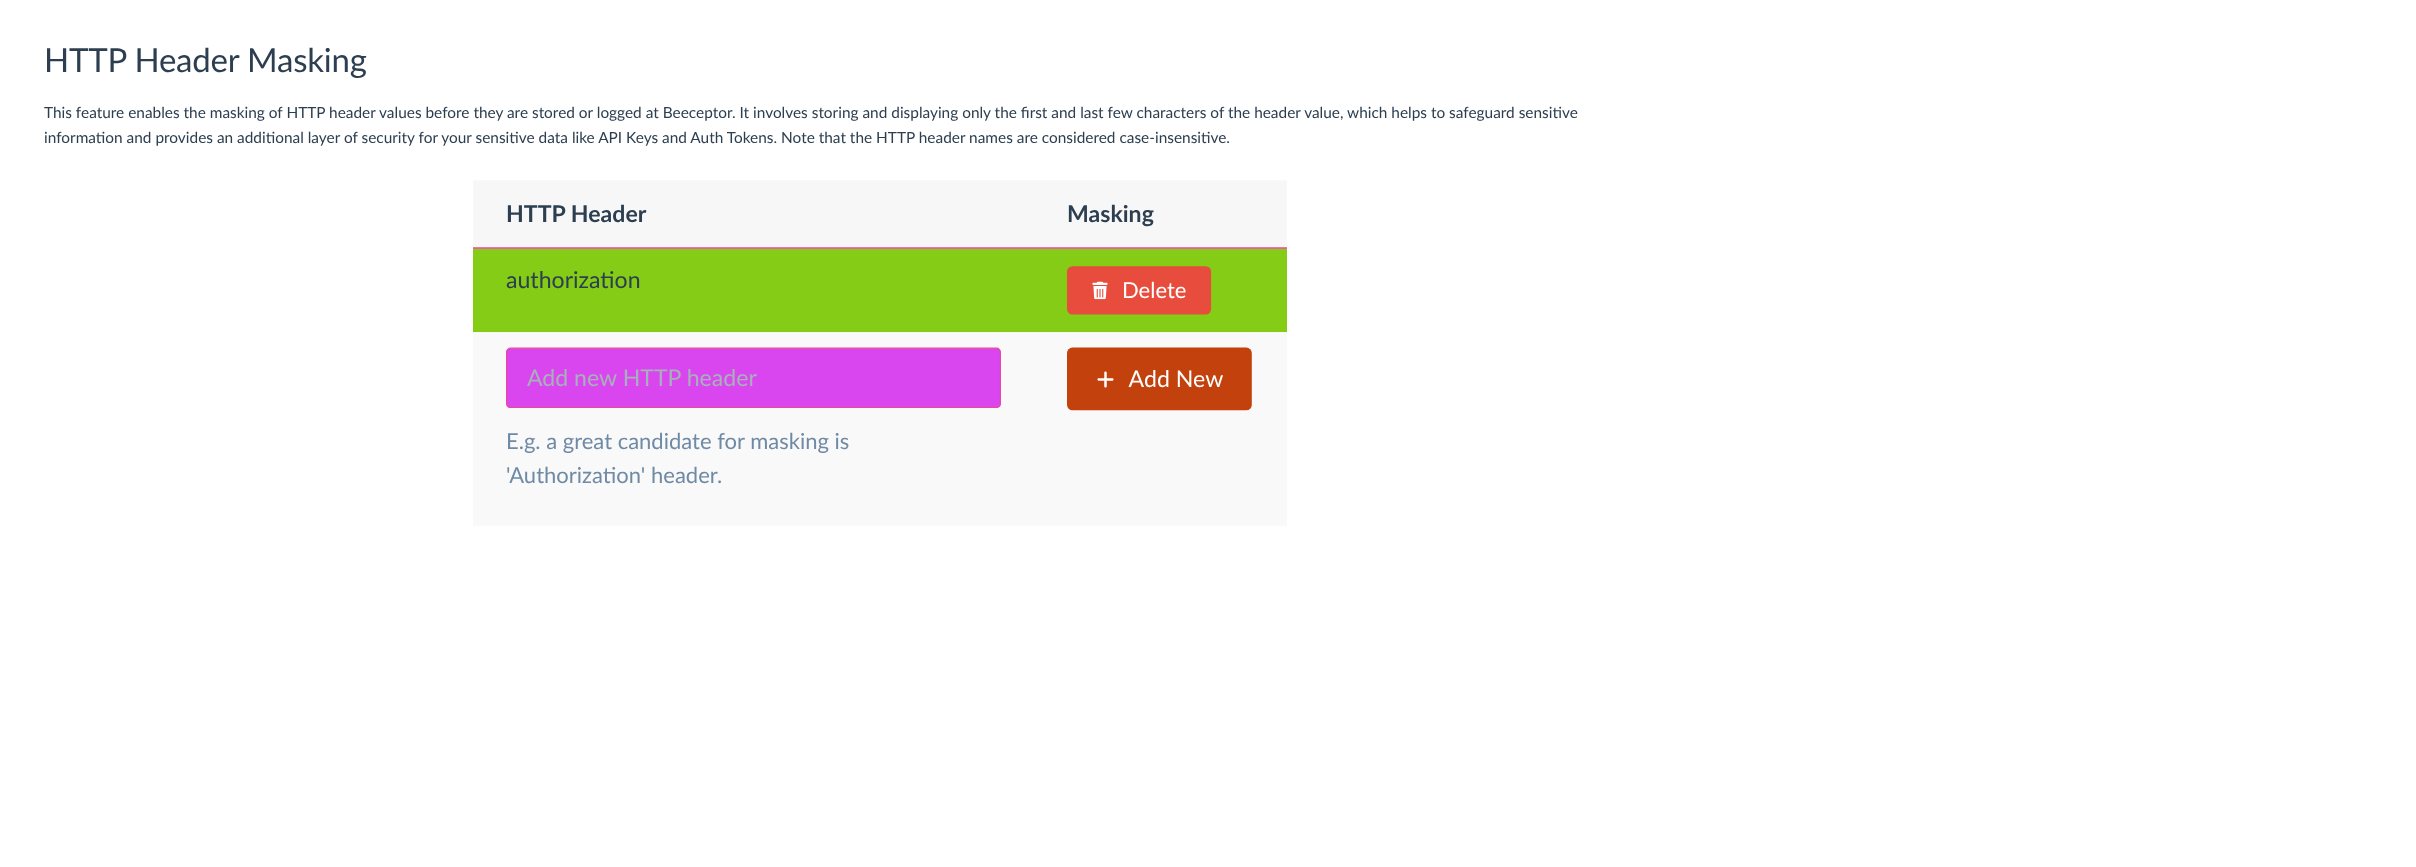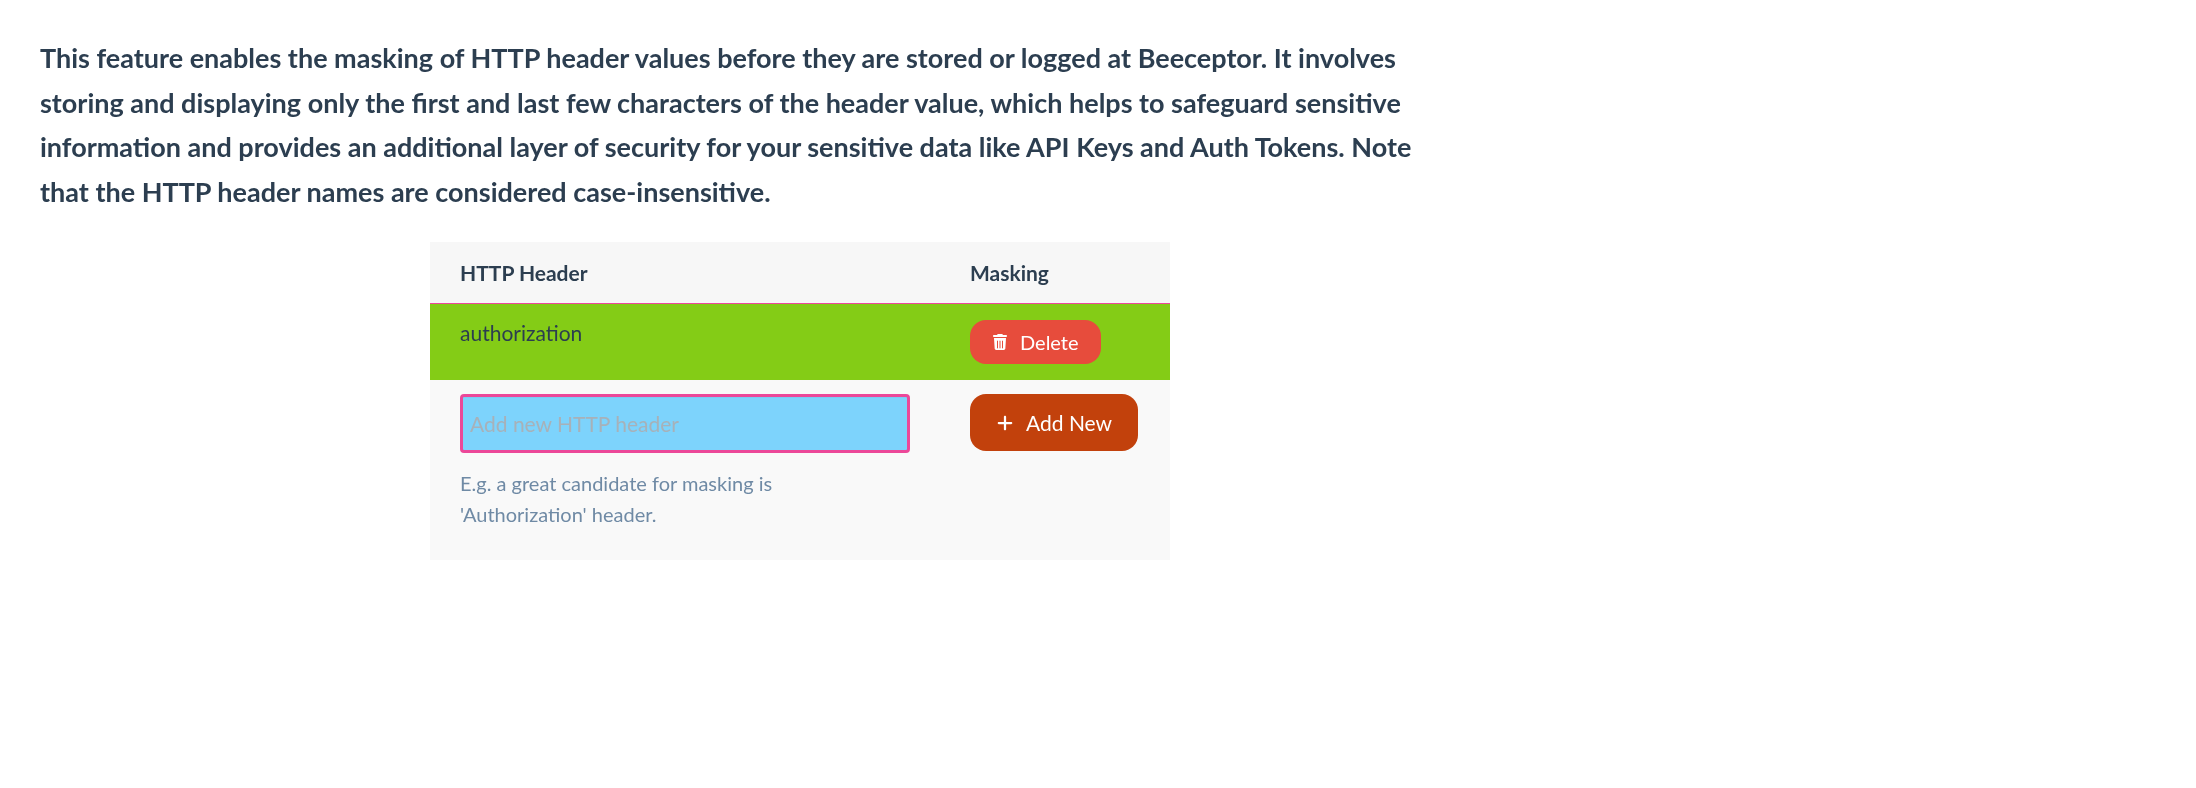--- a/index.html
+++ b/index.html
@@ -18,24 +18,24 @@
       max-width: 1450px;
     }
     h3.section-title {
       font-size: 30px;
       font-weight: 400;
       color: #2c3e50;
       margin-bottom: 18px;
       letter-spacing: -0.2px;
     }
     p.section-description {
-      font-size: 27px;
+      font-size: 14px;
       line-height: 1.65;
       color: #2c3e50;
-      font-weight: 700;
+      font-weight: 400;
       margin-bottom: 28px;
       max-width: 1420px;
     }
     .table-wrap {
       width: 740px;
       margin-left: 390px;
     }
     table {
       width: 100%;
       border-collapse: collapse;
@@ -66,21 +66,21 @@
       width: 510px;
     }
     th.col-action, td.col-action {
       width: 230px;
     }
     .btn {
       display: inline-flex;
       align-items: center;
       gap: 12px;
       border: none;
-      border-radius: 16px;
+      border-radius: 5px;
       font-size: 20px;
       font-weight: 400;
       cursor: pointer;
       padding: 10px 22px;
       color: #ffffff;
       line-height: 1.2;
       font-family: inherit;
       text-align: center;
     }
     .btn-delete {
@@ -96,43 +96,44 @@
       height: 16px;
       flex: none;
     }
     .btn-add svg {
       width: 18px;
       height: 18px;
     }
     input.header-input {
       width: 100%;
       font-size: 21px;
-      padding: 14px 7px;
-      border: 3px solid #ec4899;
+      padding: 14px 18px;
+      border: 1px solid #ec4899;
       border-radius: 4px;
-      background: #7dd3fc;
+      background: #d946ef;
       color: #2c3e50;
       font-family: inherit;
       box-shadow: inset 0 1px 1px rgba(0,0,0,0.03);
     }
     input.header-input::placeholder {
       color: #a7b1b9;
     }
     .help-text {
       font-size: 20px;
       color: #6f8aa5;
       margin-top: 15px;
       line-height: 1.55;
       max-width: 420px;
     }
   </style>
 </head>
 <body>
 
 <div class="container">
+  <h3 class="section-title">HTTP Header Masking</h3>
   <p class="section-description">This feature enables the masking of HTTP header values before they are stored or logged at Beeceptor. It involves storing and displaying only the first and last few characters of the header value, which helps to safeguard sensitive information and provides an additional layer of security for your sensitive data like API Keys and Auth Tokens. Note that the HTTP header names are considered case-insensitive.</p>
 
   <div class="table-wrap">
     <table>
       <thead>
         <tr>
           <th class="col-header">HTTP Header</th>
           <th class="col-action">Masking</th>
         </tr>
       </thead>

